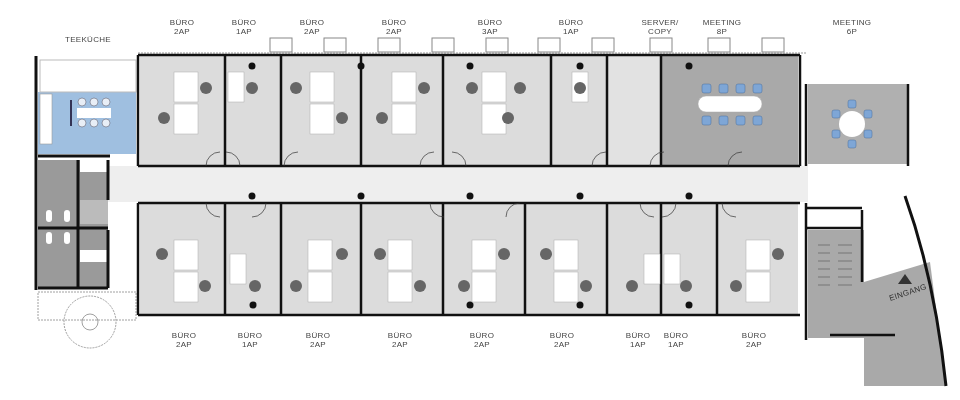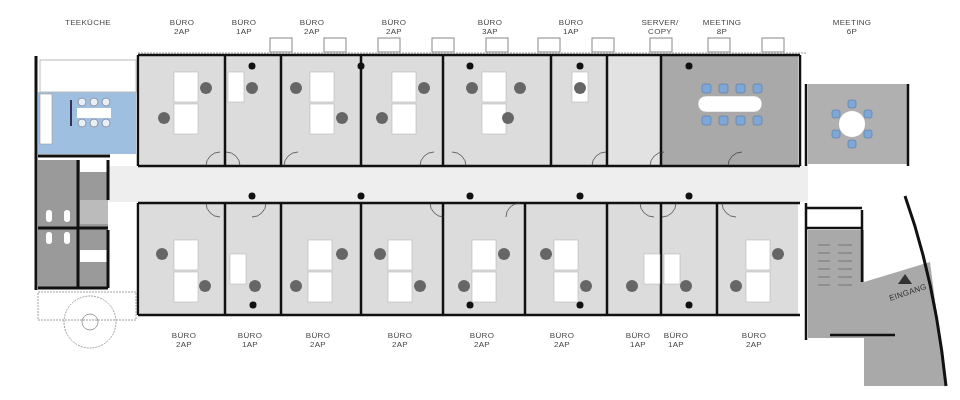--- a/index.html
+++ b/index.html
@@ -252,21 +252,21 @@
       <path d="M520,203 A14,14 0 0 0 506,217"></path>
     <path d="M640,203 A14,14 0 0 0 654,217"></path>
       <path d="M676,203 A14,14 0 0 1 662,217"></path>
     <path d="M722,203 A14,14 0 0 0 736,217"></path>
   </g>
 
   <polygon points="905,274 898,284 912,284" fill="#333"></polygon>
 </svg>
 
 <div>
-  <div class="lbl" style="left:88px;top:18px;">
+  <div class="lbl" style="left:88px;top:35px;">
       <span>TEEKÜCHE</span>
       <span></span>
     </div>
   <div class="lbl" style="left:182px;top:18px;">
       <span>BÜRO</span>
       <span>2AP</span>
     </div>
   <div class="lbl" style="left:244px;top:18px;">
       <span>BÜRO</span>
       <span>1AP</span>

